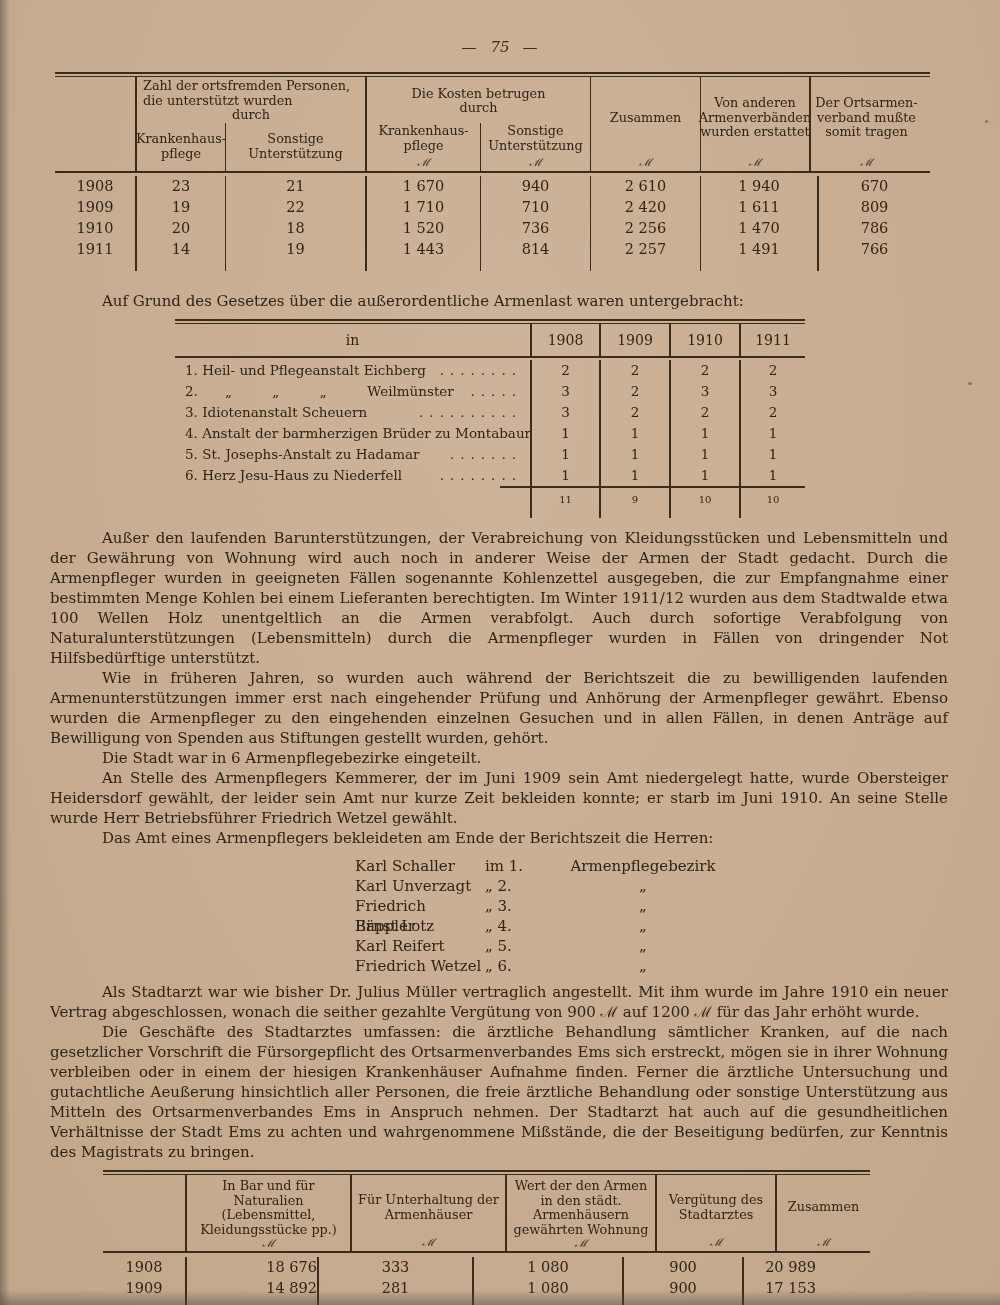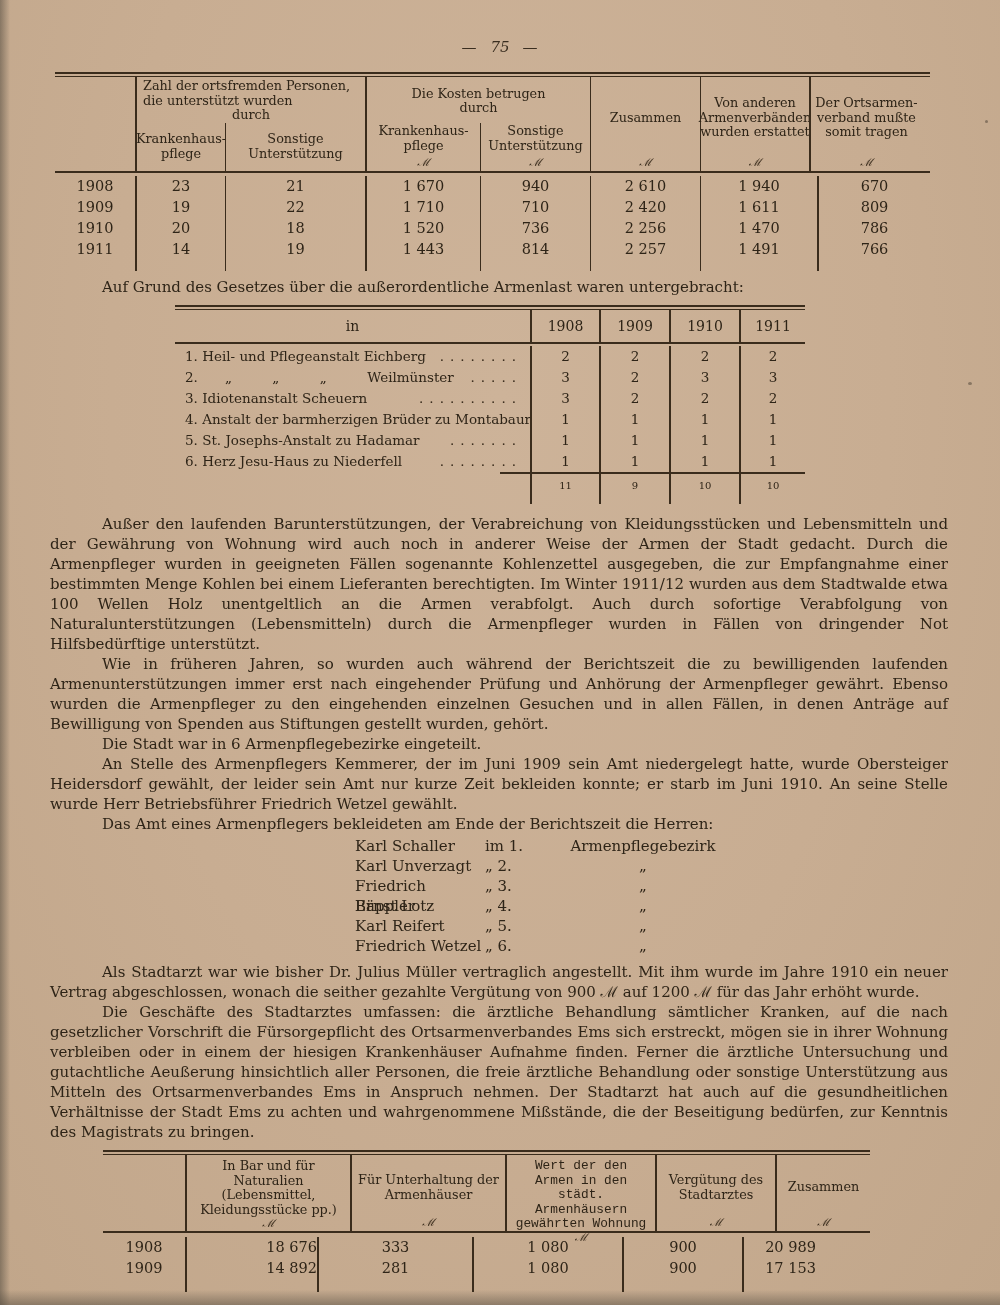--- a/index.html
+++ b/index.html
@@ -52,53 +52,53 @@
   .t1 .w1{width:90px;border-left:2px solid #3a2c1c;}
   .t1 .w2{width:140px;border-left:1px solid #3a2c1c;}
   .t1 .w3{width:115px;border-left:2px solid #3a2c1c;}
   .t1 .w4{width:110px;border-left:1px solid #3a2c1c;}
   .t1 .w5{width:110px;border-left:1px solid #3a2c1c;}
   .t1 .w6{width:117px;border-left:1px solid #3a2c1c;}
   .t1 .w7{width:113px;border-left:2px solid #3a2c1c;}
 
   
   .para{margin:0 52px 0 50px;text-align:justify;font-size:15px;line-height:20px;text-indent:52px;}
-  .mt6{margin-top:6px;} .mt8{margin-top:6px;} .mt10{margin-top:10px;}
+  .mt6{margin-top:6px;} .mt8{margin-top:20px;} .mt10{margin-top:10px;}
 
   
   .t2{margin:8px 0 0 175px;width:630px;}
   .t2 .thead{display:flex;height:32px;font-size:14px;border-bottom:2px solid #3a2c1c;}
   .t2 .lab-h{width:355px;display:flex;align-items:center;justify-content:center;box-sizing:border-box;}
   .t2 .yv{box-sizing:border-box;border-left:2px solid #3a2c1c;display:flex;align-items:center;justify-content:center;}
   .t2 .y1{width:69px;} .t2 .y2{width:70px;} .t2 .y3{width:70px;} .t2 .y4{width:66px;}
   .t2 .tr{display:flex;height:21px;line-height:21px;font-size:13.5px;}
   .t2 .tbody .tr:first-child{margin-top:2px;}
   .t2 .lab-cell{width:355px;box-sizing:border-box;display:flex;padding:0 8px 0 10px;text-align:left;}
   .t2 .nm{white-space:pre;flex-shrink:0;}
   .t2 .dots{margin-left:auto;letter-spacing:6px;overflow:hidden;white-space:nowrap;color:#3a2c1c;}
   .t2 .v{box-sizing:border-box;text-align:center;border-left:2px solid #3a2c1c;}
   .t2 .v.y1{display:block;} .t2 .v.y2{display:block;} .t2 .v.y3{display:block;} .t2 .v.y4{display:block;}
   .t2 .total-rule{margin-left:325px;width:305px;border-top:2px solid #3a2c1c;}
   .t2 .tr.total{height:30px;line-height:24px;font-size:10px;}
 
   
-  .plist{margin:2px 0 0 355px;}
+  .plist{margin:8px 0 0 355px;}
   .plist .row{display:flex;height:20px;line-height:20px;font-size:15px;}
   .plist .nm{width:130px;}
   .plist .ds{width:58px;}
   .plist .bz{width:200px;text-align:center;}
 
   
   .t3{margin:8px 0 0 103px;width:767px;}
   .t3 .thead{display:flex;height:76px;font-size:12.8px;line-height:14.5px;border-bottom:2px solid #3a2c1c;}
   .t3 .hc{box-sizing:border-box;display:flex;flex-direction:column;justify-content:space-between;padding:4px 5px 2px;text-align:center;}
   .t3 .hy{width:82px;}
   .t3 .h1{width:165px;border-left:2px solid #3a2c1c;}
   .t3 .h2{width:155px;border-left:2px solid #3a2c1c;}
-  .t3 .h3{width:150px;border-left:2px solid #3a2c1c;font-family:Liberation Mono, monospace;}
+  .t3 .h3{width:150px;border-left:2px solid #3a2c1c;}
   .t3 .h4{width:120px;border-left:2px solid #3a2c1c;}
   .t3 .h5{width:95px;border-left:2px solid #3a2c1c;}
   .t3 .ctitle{flex:1;display:flex;align-items:center;justify-content:center;}
   .t3 .tr{display:flex;height:21px;line-height:21px;font-size:14.5px;}
   .t3 .tbody .tr:first-child{margin-top:4px;}
   .t3 .tbody .tr:last-child{height:34px;}
   .t3 .w-y{width:82px;}
   .t3 .w1{width:132px;border-left:2px solid #3a2c1c;text-align:right;}
   .t3 .w2{width:155px;border-left:2px solid #3a2c1c;}
   .t3 .w3{width:150px;border-left:2px solid #3a2c1c;}

